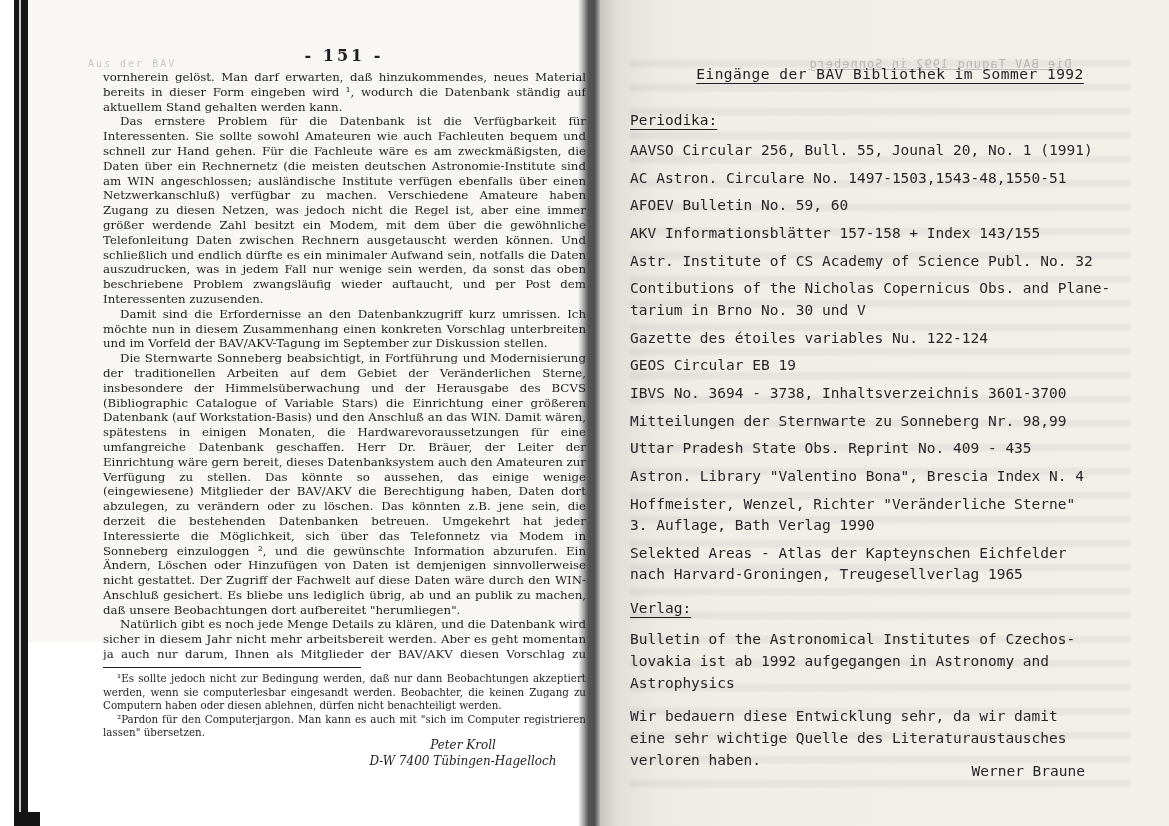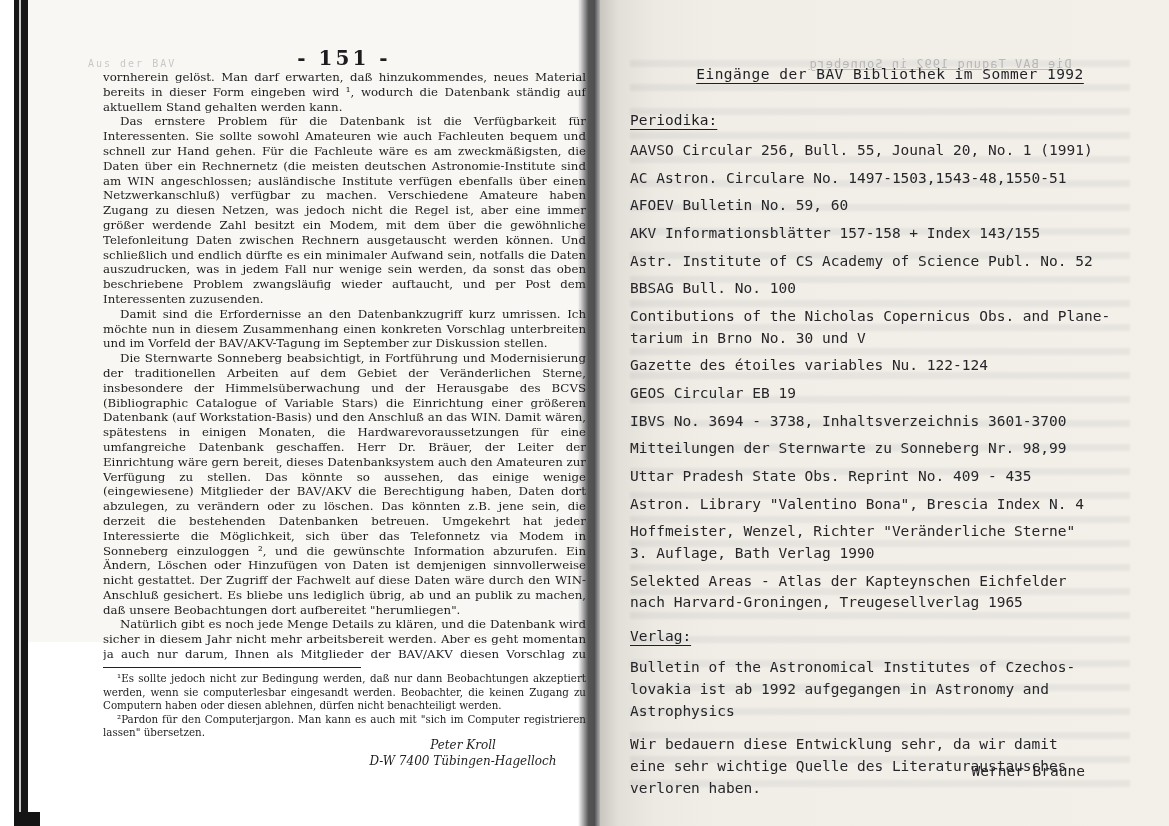--- a/index.html
+++ b/index.html
@@ -10,21 +10,21 @@
   .edge-strip{position:absolute;left:14px;top:0;width:14px;height:826px;background:#161616;}
   .edge-strip .inner-line{position:absolute;left:5px;top:0;width:2px;height:100%;background:#e8e8e8;opacity:.85;}
   .edge-mark-bottom{position:absolute;left:14px;top:812px;width:26px;height:14px;background:#141414;}
   .gutter{position:absolute;left:578px;top:0;width:30px;height:826px;
           background:linear-gradient(to right, rgba(20,20,20,0) 0%, rgba(20,20,20,.72) 35%,
                     rgba(30,30,30,.78) 55%, rgba(40,40,40,.25) 78%, rgba(40,40,40,0) 100%);}
 
   
   .page-left{position:absolute;left:28px;top:0;width:552px;height:642px;background:#f8f7f3;color:#1d1d1f;}
   .pg-head-l{position:absolute;left:75px;top:46px;width:482px;text-align:center;
-             font-size:20px;letter-spacing:3px;font-weight:bold;}
+             font-size:16px;letter-spacing:3px;font-weight:bold;}
   .ghost-left{position:absolute;left:60px;top:58px;font-size:10px;color:#8a8f96;opacity:.45;
               filter:blur(.6px);letter-spacing:2px;line-height:12px;font-family:"DejaVu Sans Mono",monospace;}
   .body-l{position:absolute;left:75px;top:70px;width:483px;height:592px;overflow:hidden;
           font-size:11.8px;line-height:14.8px;text-align:justify;}
   .body-l p{margin:0;text-indent:17px;}
   .body-l p.noindent{text-indent:0;}
   .fn-rule{position:absolute;left:75px;top:667px;width:258px;height:1px;background:#222;}
   .fnotes{position:absolute;left:75px;top:672px;width:483px;font-size:10.3px;line-height:13.6px;text-align:justify;}
   .fnotes p{margin:0;text-indent:14px;}
   .sig-left{position:absolute;left:255px;top:738px;width:360px;text-align:center;
@@ -89,22 +89,21 @@
     <div class="ghost-texture"></div>
     <div class="ghost-right">Die BAV Tagung 1992 in Sonneberg</div>
     <div class="title-r">Eingänge der BAV Bibliothek im Sommer 1992</div>
     <div class="sections" id="right-sections">
         <div class="sec-heading">Periodika:</div>
         <div>
           <div class="sec-item">AAVSO Circular 256, Bull. 55, Jounal 20, No. 1 (1991)</div>
           <div class="sec-item">AC Astron. Circulare No. 1497-1503,1543-48,1550-51</div>
           <div class="sec-item">AFOEV Bulletin No. 59, 60</div>
           <div class="sec-item">AKV Informationsblätter 157-158 + Index 143/155</div>
-          <div class="sec-item">Astr. Institute of CS Academy of Science Publ. No. 52</div>
-          <div class="sec-item">BBSAG Bull. No. 100</div>
+          <div class="sec-item">Astr. Institute of CS Academy of Science Publ. No. 32</div>
           <div class="sec-item">Contibutions of the Nicholas Copernicus Obs. and Plane-
 tarium in Brno No. 30 und V</div>
           <div class="sec-item">Gazette des étoiles variables Nu. 122-124</div>
           <div class="sec-item">GEOS Circular EB 19</div>
           <div class="sec-item">IBVS No. 3694 - 3738, Inhaltsverzeichnis 3601-3700</div>
           <div class="sec-item">Mitteilungen der Sternwarte zu Sonneberg Nr. 98,99</div>
           <div class="sec-item">Uttar Pradesh State Obs. Reprint No. 409 - 435</div>
         </div>
         <div>
           <div class="sec-item">Astron. Library "Valentino Bona", Brescia Index N. 4</div>

